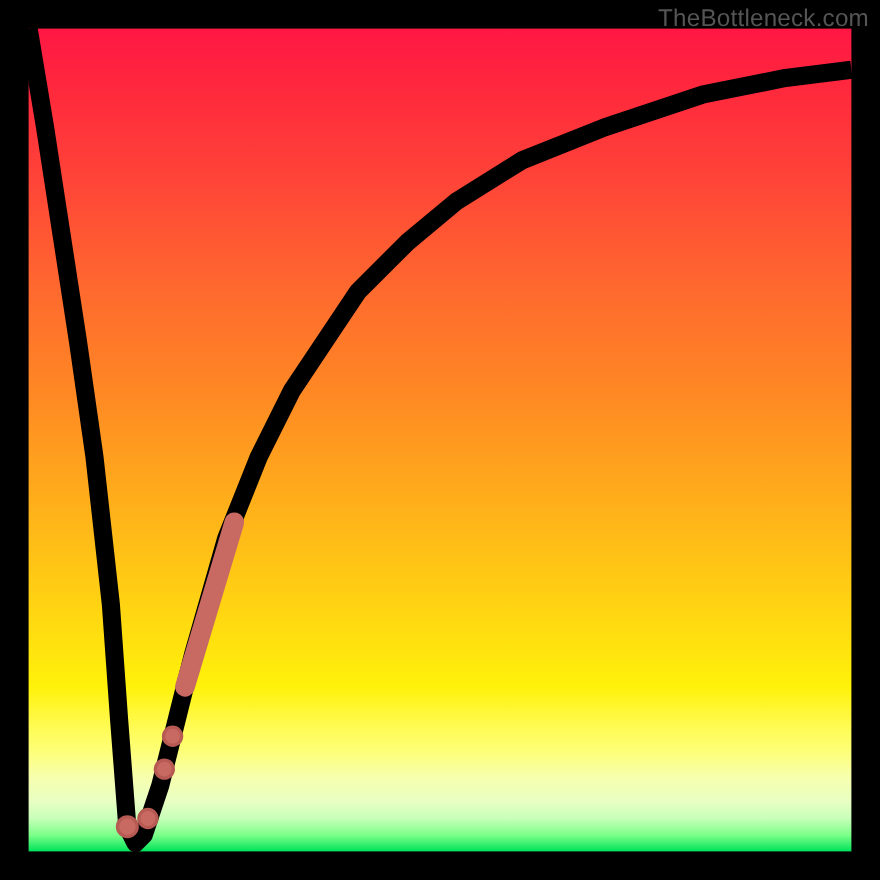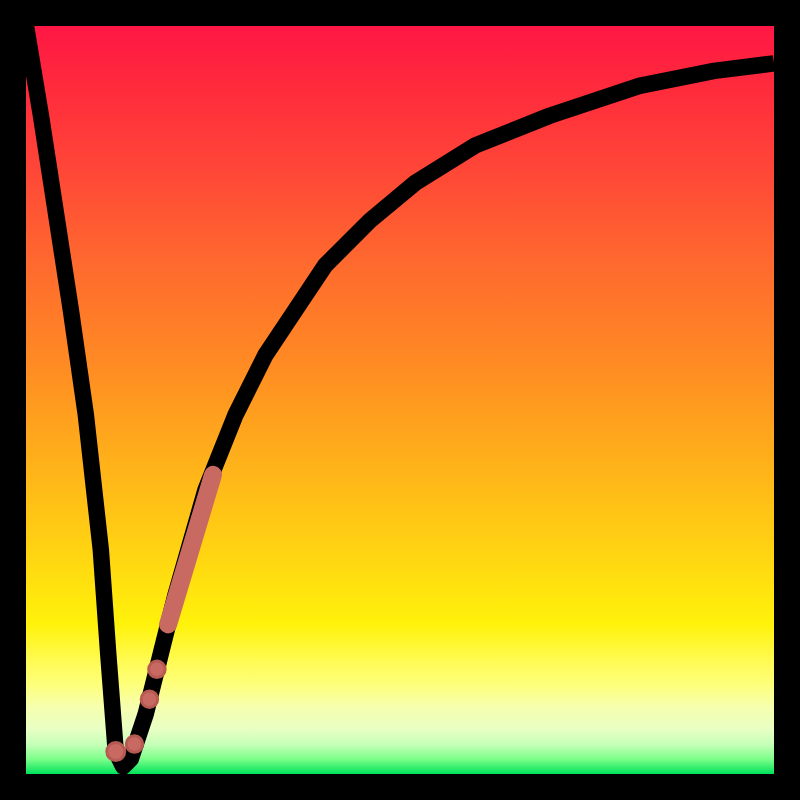--- a/index.html
+++ b/index.html
@@ -82,13 +82,14 @@
       <path id="curve-path" class="stroke-main" d="M0.00 0.00 L2.00 12.00 L4.00 25.00 L6.00 38.00 L8.00 52.00 L10.00 70.00 L11.00 84.00 L12.00 97.00 L13.00 99.00 L14.00 98.00 L16.00 92.00 L18.00 84.00 L20.00 76.00 L24.00 62.00 L28.00 52.00 L32.00 44.00 L36.00 38.00 L40.00 32.00 L46.00 26.00 L52.00 21.00 L60.00 16.00 L70.00 12.00 L82.00 8.00 L92.00 6.00 L100.00 5.00"></path>
       <g id="marker-layer">
           <circle cx="12.00" cy="97.00" r="1.20" class="dot"></circle>
           <circle cx="14.50" cy="96.00" r="1.10" class="dot"></circle>
           <circle cx="16.50" cy="90.00" r="1.10" class="dot"></circle>
           <circle cx="17.50" cy="86.00" r="1.10" class="dot"></circle>
           <line x1="19.00" y1="80.00" x2="25.00" y2="60.00" stroke="#c96a62" stroke-width="2.40" stroke-linecap="round"></line>
         </g>
     </svg>
   </div>
+  <div class="watermark">TheBottleneck.com</div>
 </div>
 
 </body></html>

